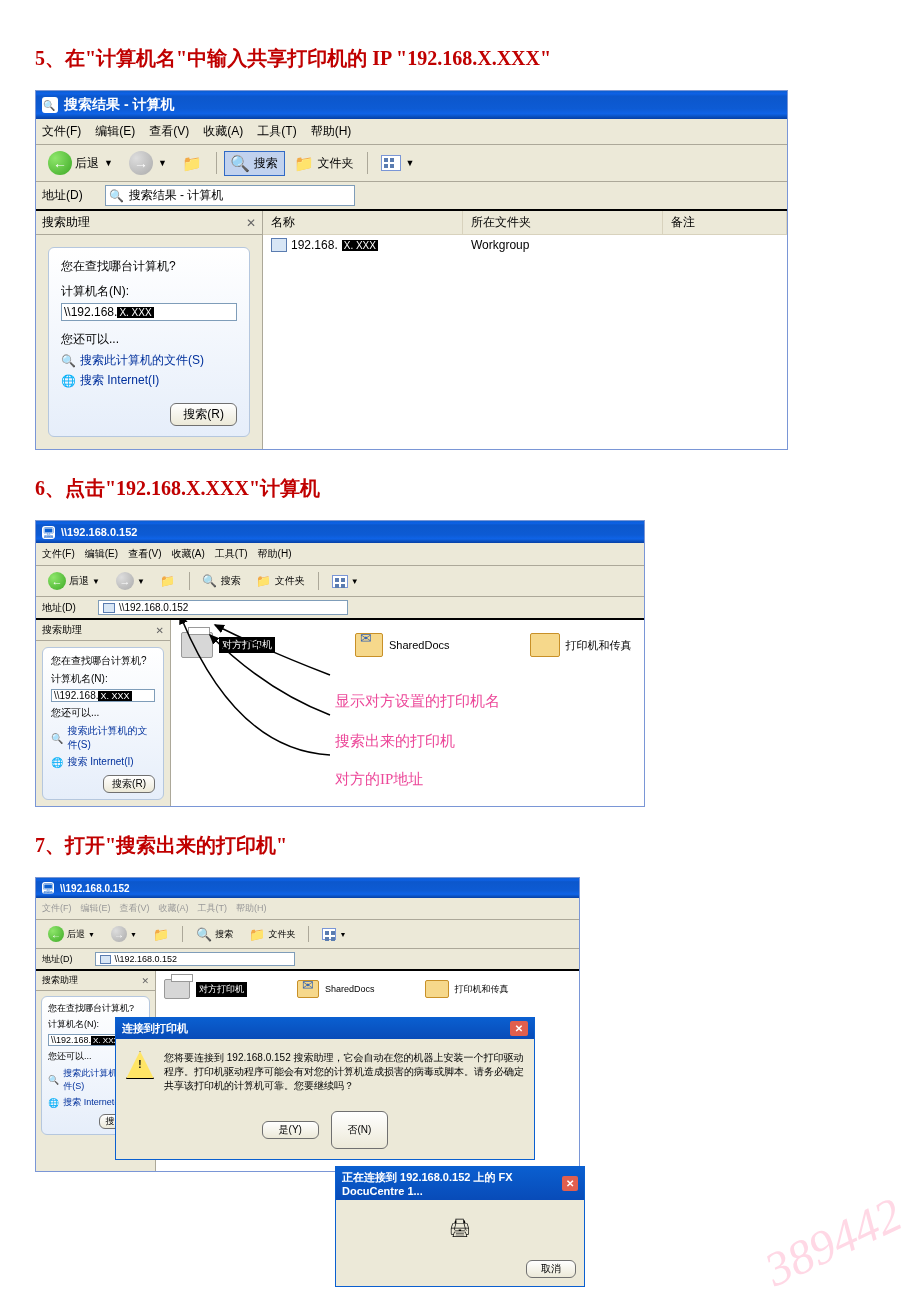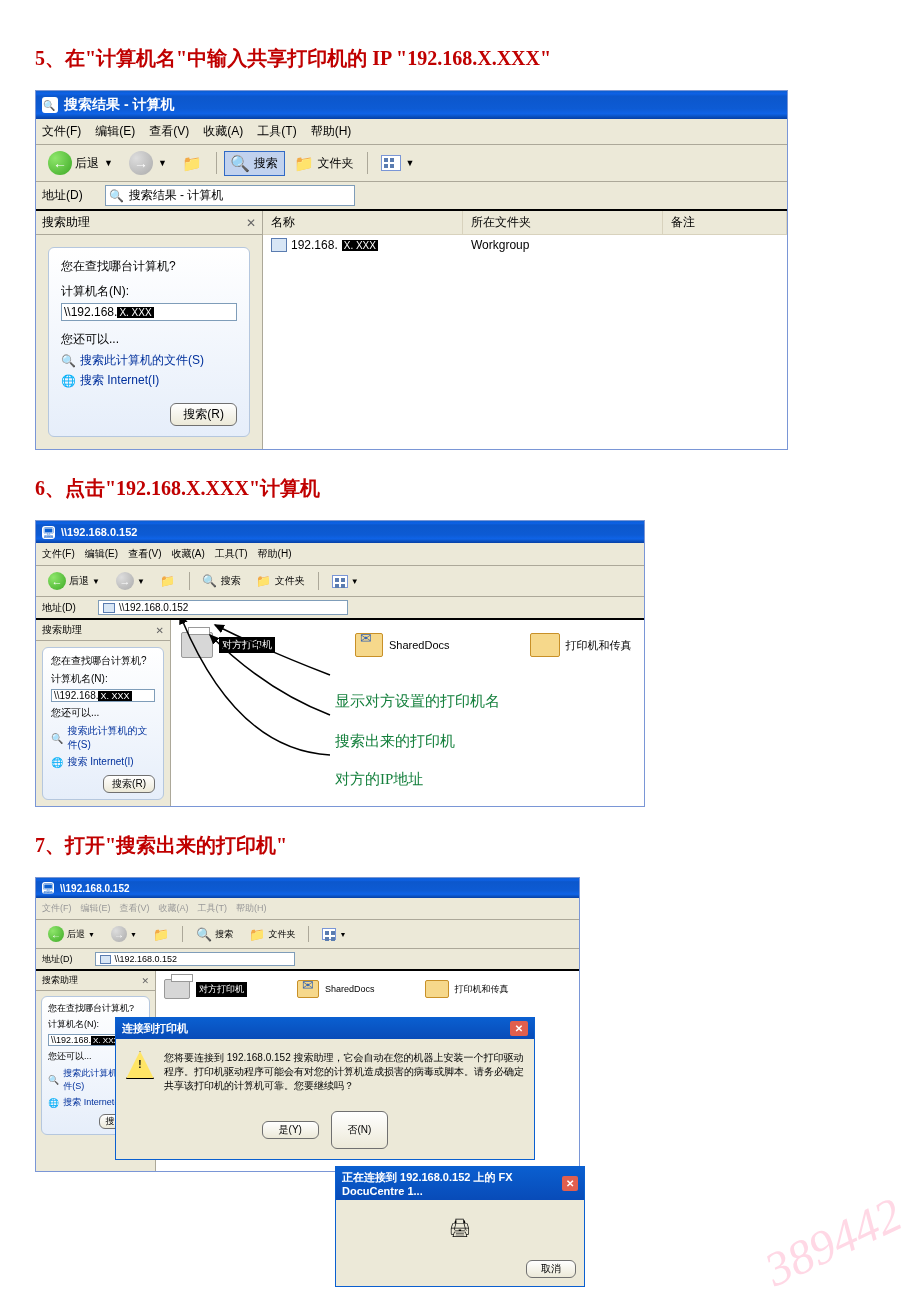--- a/index.html
+++ b/index.html
@@ -50,21 +50,21 @@
 .redact-w{background:#000;color:#fff;padding:0 2px;font-size:10px}
 .shared-row{display:flex;gap:80px;padding:12px 10px;font-size:11px;align-items:center}
 .shared-item{display:flex;align-items:center;gap:6px}
 .printer-icon{width:32px;height:26px;background:#d7d7d7;border:1px solid #999;border-radius:2px;position:relative}
 .printer-icon::before{content:"";position:absolute;top:-6px;left:6px;width:20px;height:6px;background:#fff;border:1px solid #999}
 .docs-icon{width:28px;height:24px;background:#f6d88b;border:1px solid #c89028;border-radius:2px;position:relative}
 .docs-icon::before{content:"✉";position:absolute;top:-4px;left:4px;color:#3a66b0;font-size:14px}
 .folder-p-icon{width:30px;height:24px;background:#f6d88b;border:1px solid #c89028;border-radius:2px}
 .badge{background:#000;color:#fff;font-size:10px;padding:1px 3px}
 .annot{position:relative;height:0}
-.annot-text{position:absolute;font-size:15px;color:#15803d;font-family:SimSun}
+.annot-text{position:absolute;font-size:15px;color:#ec4899;font-family:SimSun}
 .dialog-overlay{position:relative;margin-left:80px;margin-top:-10px;width:420px}
 .warn-dialog{border:1px solid #0a5fd0;background:#ece9d8}
 .warn-title{background:linear-gradient(to bottom,#0a5fd0,#084bb8);color:#fff;font-size:11px;font-weight:bold;padding:3px 6px;display:flex;justify-content:space-between;align-items:center}
 .warn-close{background:#e15f4e;color:#fff;width:18px;height:15px;text-align:center;font-size:10px;border-radius:2px;line-height:15px}
 .warn-body{padding:12px 10px;display:flex;gap:10px;font-size:10px;line-height:1.4}
 .warn-ic{width:28px;height:28px;background:#ffe566;border:1px solid #000;clip-path:polygon(50% 0,100% 100%,0 100%);display:flex;align-items:center;justify-content:center;font-weight:bold;flex-shrink:0}
 .warn-btns{text-align:center;padding:6px 0 10px 0}
 .connect-dialog{border:1px solid #0a5fd0;background:#ece9d8;width:250px;margin-left:220px;margin-top:6px}
 .connect-body{height:56px;display:flex;align-items:center;justify-content:center}
 .connect-btns{text-align:right;padding:4px 8px 8px 0}

